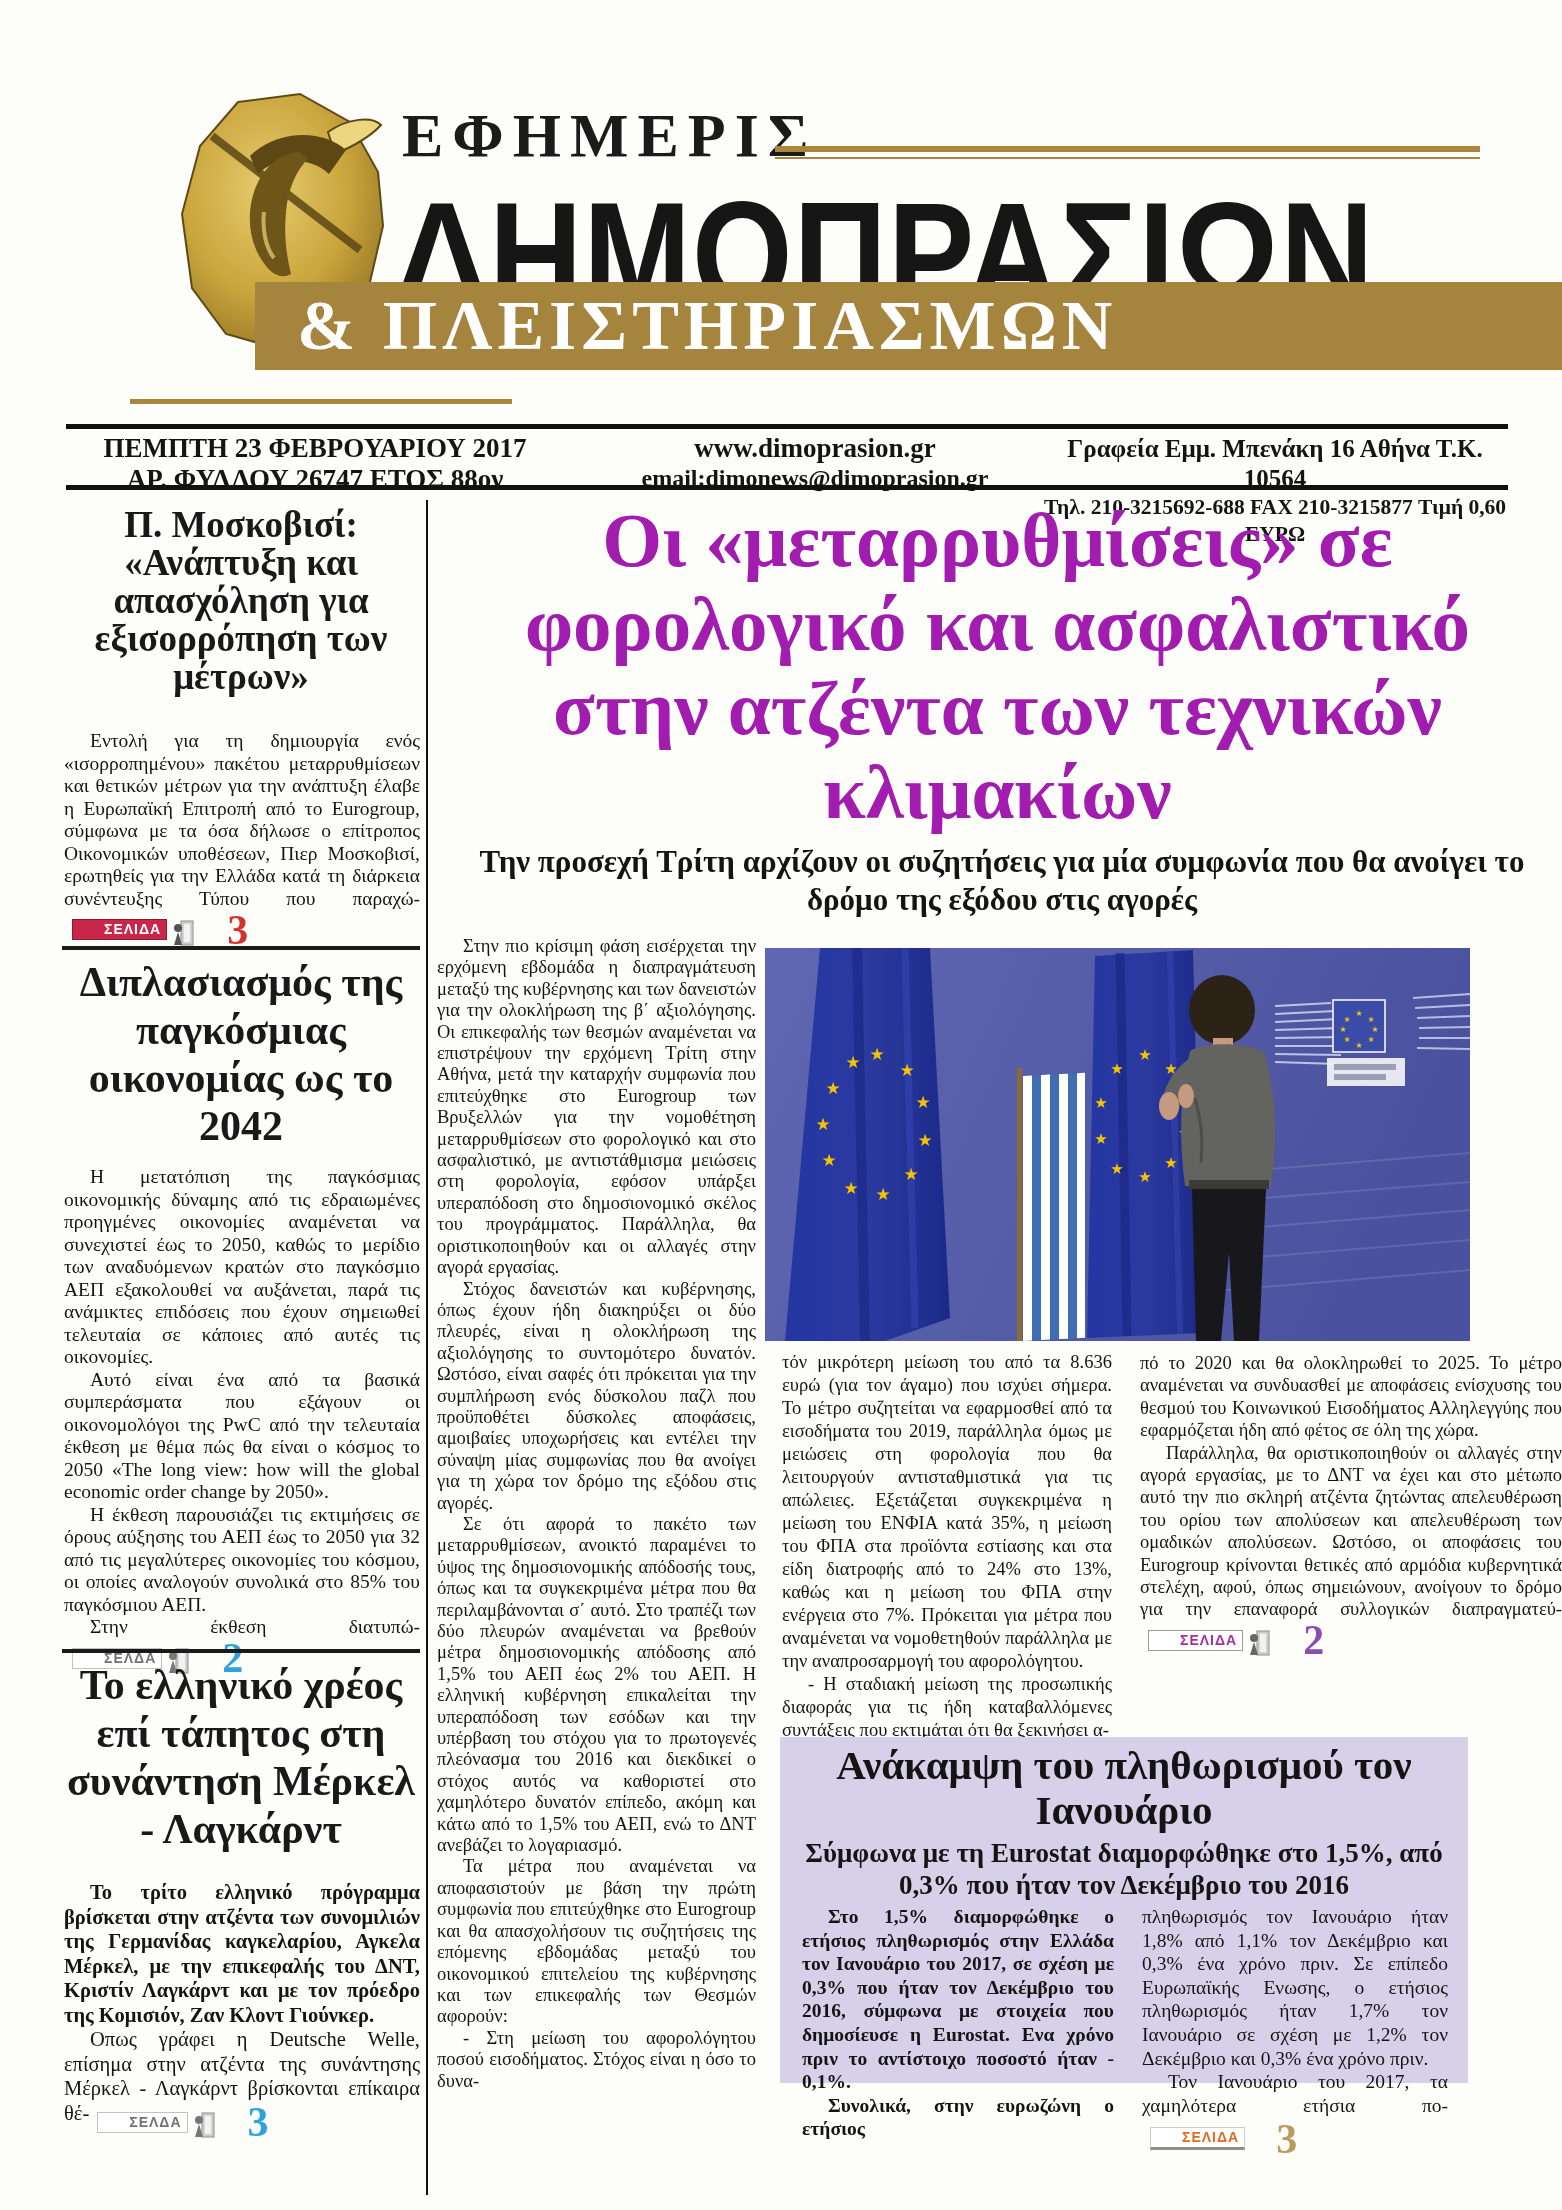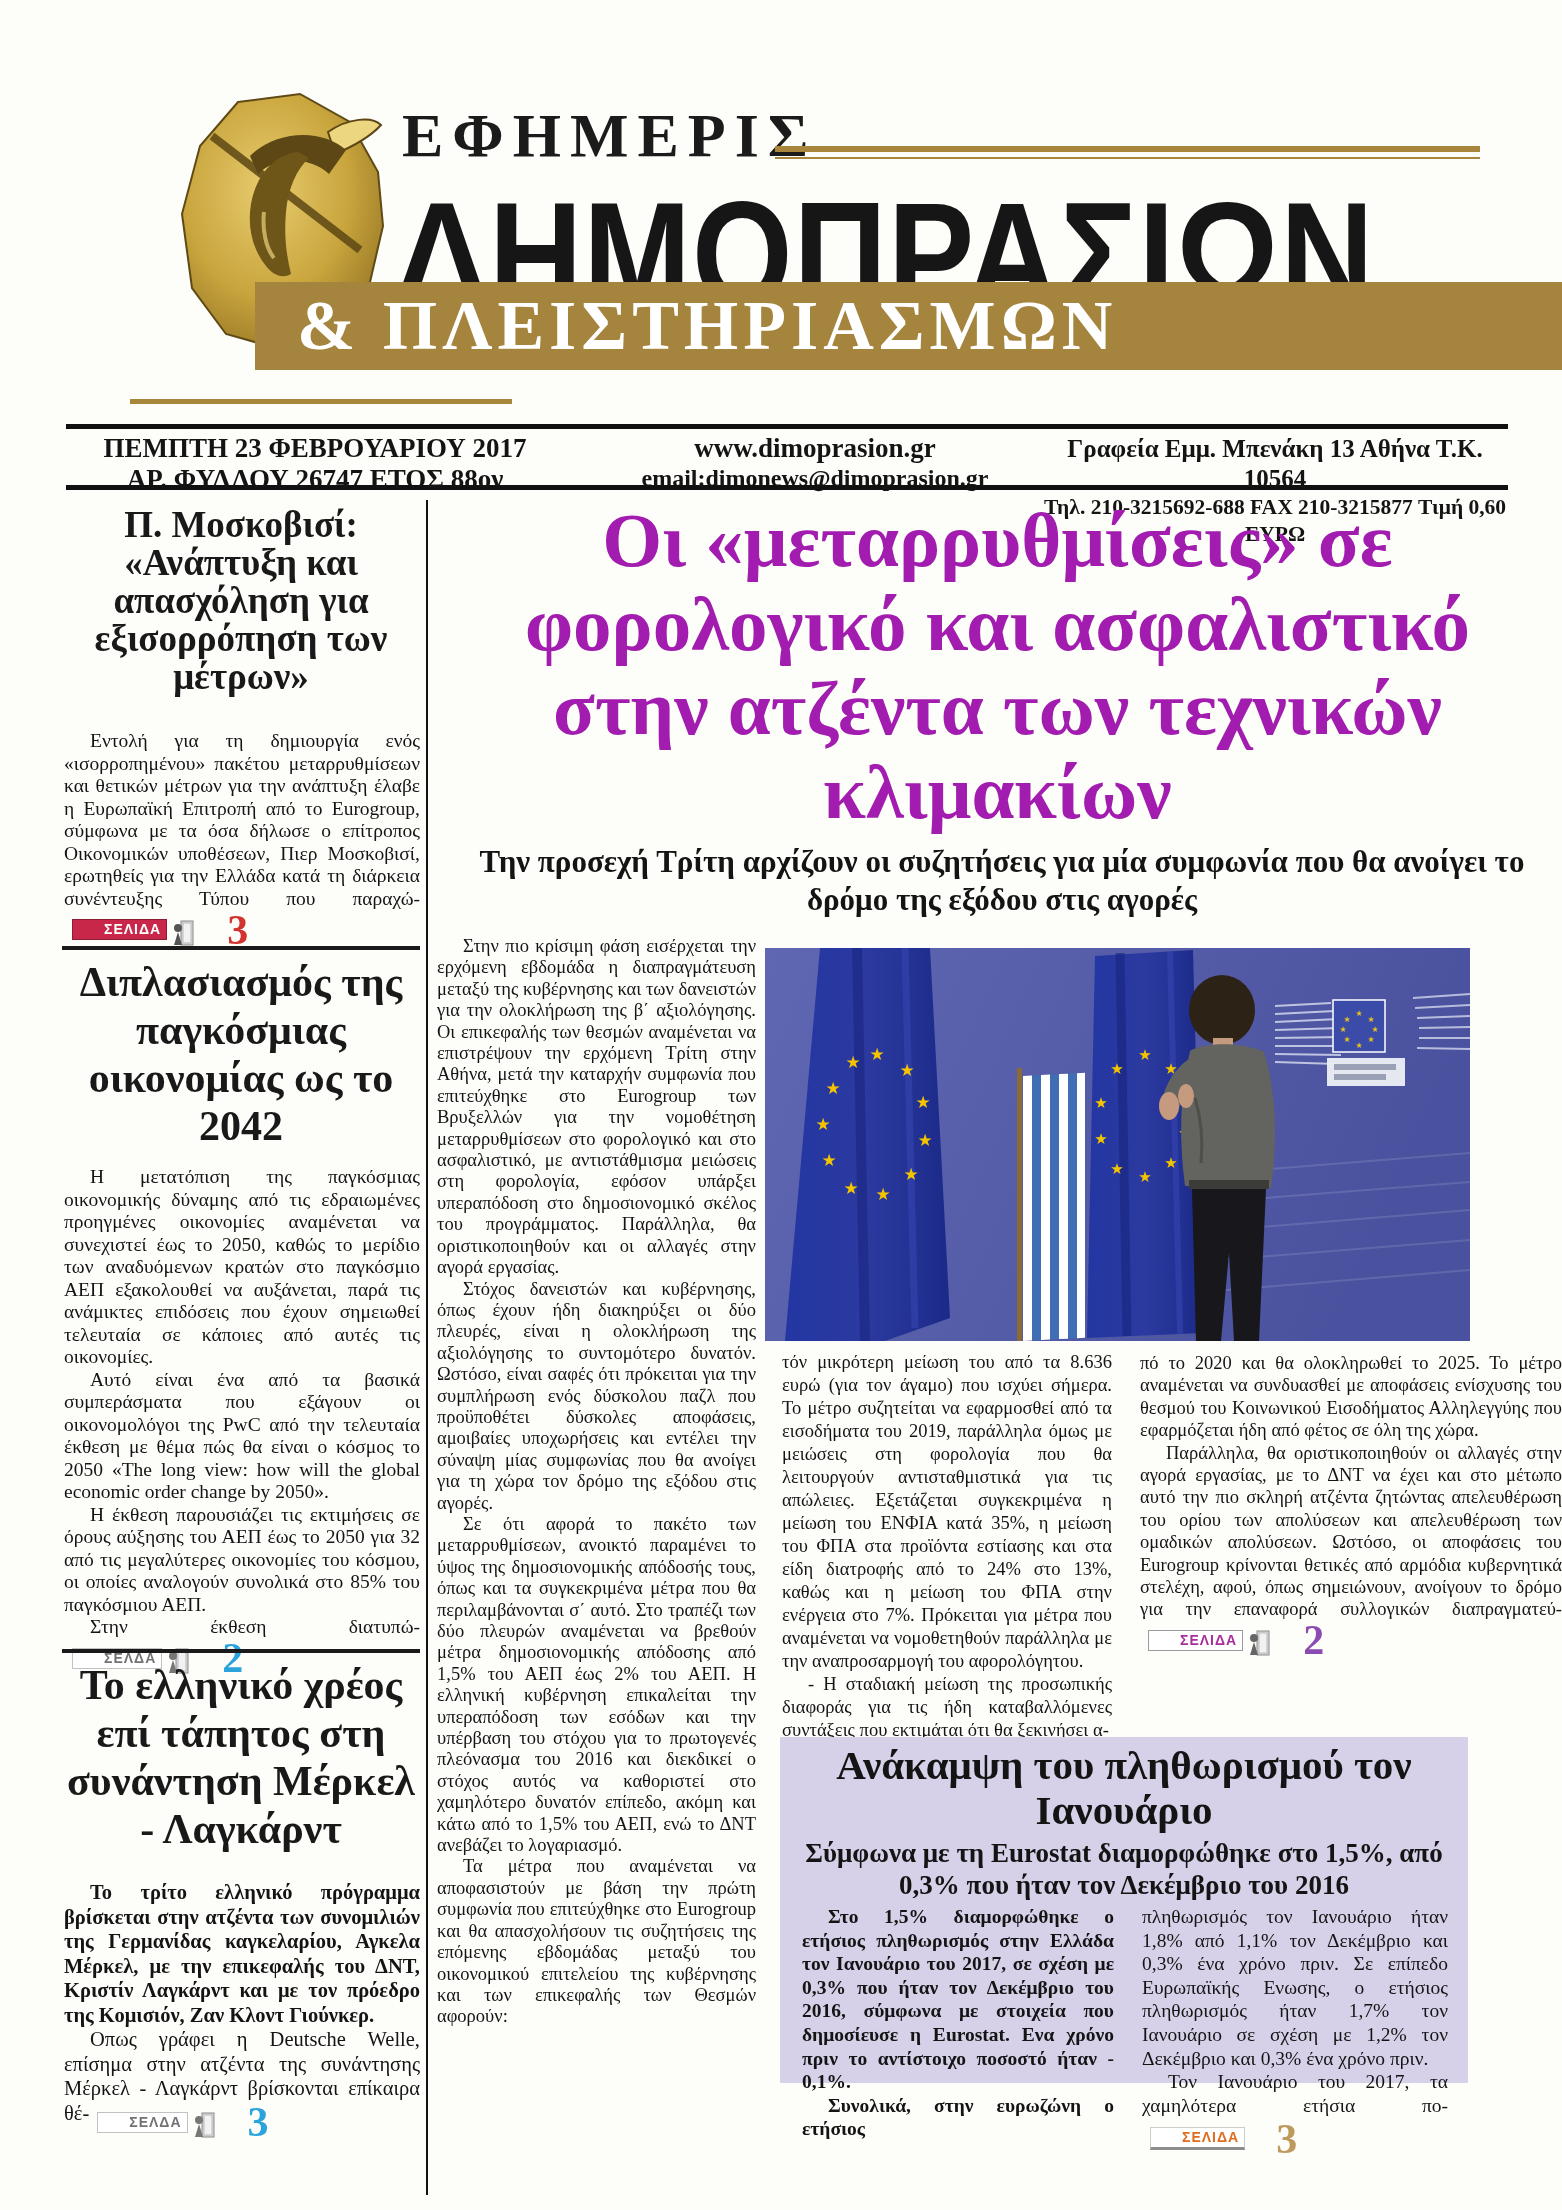--- a/index.html
+++ b/index.html
@@ -96,21 +96,21 @@
 
   <div class="abs center" style="left:95px;top:433px;width:440px;">
     <div class="dl1">ΠΕΜΠΤΗ 23  ΦΕΒΡΟΥΑΡΙΟΥ  2017</div>
     <div class="dl1">ΑΡ. ΦΥΛΛΟΥ  26747  ΕΤΟΣ 88ον</div>
   </div>
   <div class="abs center" style="left:600px;top:433px;width:430px;">
     <div class="dl1">www.dimoprasion.gr</div>
     <div class="dl2">email:dimonews@dimoprasion.gr</div>
   </div>
   <div class="abs center" style="left:1035px;top:434px;width:480px;">
-    <div style="font-size:25px;font-weight:700;line-height:30px;">Γραφεία Εμμ. Μπενάκη 13 Αθήνα Τ.Κ. 10564</div>
+    <div style="font-size:25px;font-weight:700;line-height:30px;">Γραφεία Εμμ. Μπενάκη 16 Αθήνα Τ.Κ. 10564</div>
     <div style="font-size:21.5px;font-weight:700;line-height:27px;">Τηλ.  210-3215692-688  FAX  210-3215877   Τιμή  0,60  ΕΥΡΩ</div>
   </div>
 
   <div class="abs rule" style="left:426px;top:500px;width:2px;height:1695px;"></div>
 
   <div class="abs center sb-title" style="left:62px;top:506px;width:358px;font-size:37px;line-height:38px;text-align:center;">Π. Μοσκοβισί: «Ανάπτυξη και απασχόληση για εξισορρόπηση των μέτρων»</div>
   <div class="abs just sb-body" style="left:64px;top:730px;width:356px;height:215px;">
     <p><span>Εντολή για τη δημιουργία ενός «ισορροπημένου» πακέτου μεταρρυθμίσεων και θετικών μέτρων για την ανάπτυξη έλαβε η Ευρωπαϊκή Επιτροπή από το Eurogroup, σύμφωνα με τα όσα δήλωσε ο επίτροπος Οικονομικών υποθέσεων, Πιερ Μοσκοβισί, ερωτηθείς για την Ελλάδα κατά τη διάρκεια συνέντευξης Τύπου που παραχώ-</span><span class="jump jump-red">
           <span class="lbl">ΣΕΛΙΔΑ</span>
           <svg class="door" width="24" height="28" viewBox="0 0 24 28">
@@ -160,20 +160,21 @@
   </div>
 
   <div class="abs center headline" style="left:440px;top:498px;width:1115px;">Οι «μεταρρυθμίσεις» σε φορολογικό και ασφαλιστικό στην ατζέντα των τεχνικών κλιμακίων</div>
   <div class="abs center subhead" style="left:462px;top:843px;width:1080px;">Την προσεχή Τρίτη αρχίζουν οι συζητήσεις για μία συμφωνία που θα ανοίγει το δρόμο της εξόδου στις αγορές</div>
 
   <div class="abs just lead-col" style="left:437px;top:936px;width:319px;height:1040px;">
     <p>Στην πιο κρίσιμη φάση εισέρχεται την ερχόμενη εβδομάδα η διαπραγμάτευση μεταξύ της κυβέρνησης και των δανειστών για την ολοκλήρωση της β΄ αξιολόγησης. Οι επικεφαλής των θεσμών αναμένεται να επιστρέψουν την ερχόμενη Τρίτη στην Αθήνα, μετά την καταρχήν συμφωνία που επιτεύχθηκε στο Eurogroup των Βρυξελλών για την νομοθέτηση μεταρρυθμίσεων στο φορολογικό και στο ασφαλιστικό, με αντιστάθμισμα μειώσεις στη φορολογία, εφόσον υπάρξει υπεραπόδοση στο δημοσιονομικό σκέλος του προγράμματος. Παράλληλα, θα οριστικοποιηθούν και οι αλλαγές στην αγορά εργασίας.</p>
     <p>Στόχος δανειστών και κυβέρνησης, όπως έχουν ήδη διακηρύξει οι δύο πλευρές, είναι η ολοκλήρωση της αξιολόγησης το συντομότερο δυνατόν. Ωστόσο, είναι σαφές ότι πρόκειται για την συμπλήρωση ενός δύσκολου παζλ που προϋποθέτει δύσκολες αποφάσεις, αμοιβαίες υποχωρήσεις και εντέλει την σύναψη μίας συμφωνίας που θα ανοίγει για τη χώρα τον δρόμο της εξόδου στις αγορές.</p>
     <p>Σε ότι αφορά το πακέτο των μεταρρυθμίσεων, ανοικτό παραμένει το ύψος της δημοσιονομικής απόδοσής τους, όπως και τα συγκεκριμένα μέτρα που θα περιλαμβάνονται σ΄ αυτό. Στο τραπέζι των δύο πλευρών αναμένεται να βρεθούν μέτρα δημοσιονομικής απόδοσης από 1,5% του ΑΕΠ έως 2% του ΑΕΠ. Η ελληνική κυβέρνηση επικαλείται την υπεραπόδοση των εσόδων και την υπέρβαση του στόχου για το πρωτογενές πλεόνασμα του 2016 και διεκδικεί ο στόχος αυτός να καθοριστεί στο χαμηλότερο δυνατόν επίπεδο, ακόμη και κάτω από το 1,5% του ΑΕΠ, ενώ το ΔΝΤ ανεβάζει το λογαριασμό.</p>
     <p>Τα μέτρα που αναμένεται να αποφασιστούν με βάση την πρώτη συμφωνία που επιτεύχθηκε στο Eurogroup και θα απασχολήσουν τις συζητήσεις της επόμενης εβδομάδας μεταξύ του οικονομικού επιτελείου της κυβέρνησης και των επικεφαλής των Θεσμών αφορούν:</p>
+    <p>- Στη μείωση του αφορολόγητου ποσού εισοδήματος. Στόχος είναι η όσο το δυνα-</p>
   </div>
 
   <div class="abs" style="left:765px;top:948px;width:705px;height:393px;">
     <svg width="705" height="393" viewBox="0 0 705 393">
       <defs>
         <linearGradient id="bgG" x1="0" y1="0" x2="1" y2="0.25">
           <stop offset="0" stop-color="#6067b2"></stop>
             <stop offset="0.5" stop-color="#555ca8"></stop>
             <stop offset="1" stop-color="#4a519e"></stop>
         </linearGradient>

